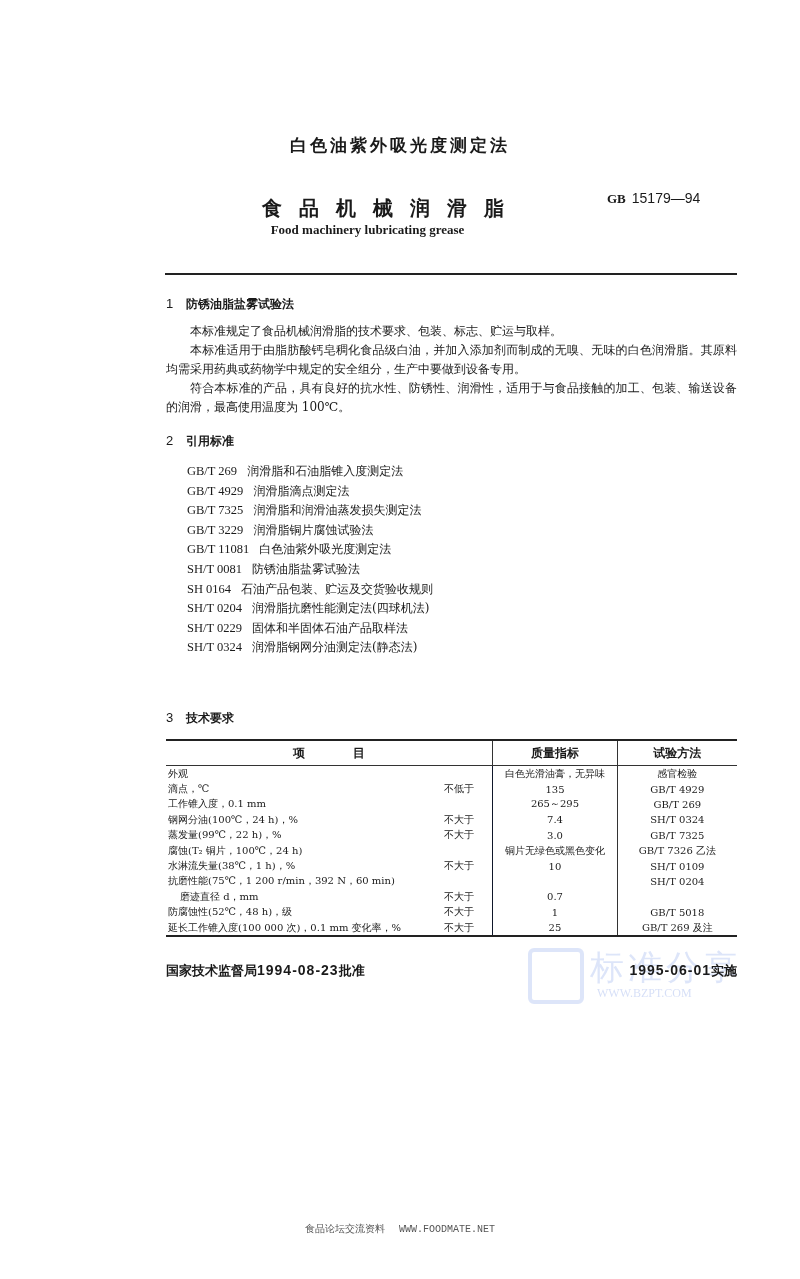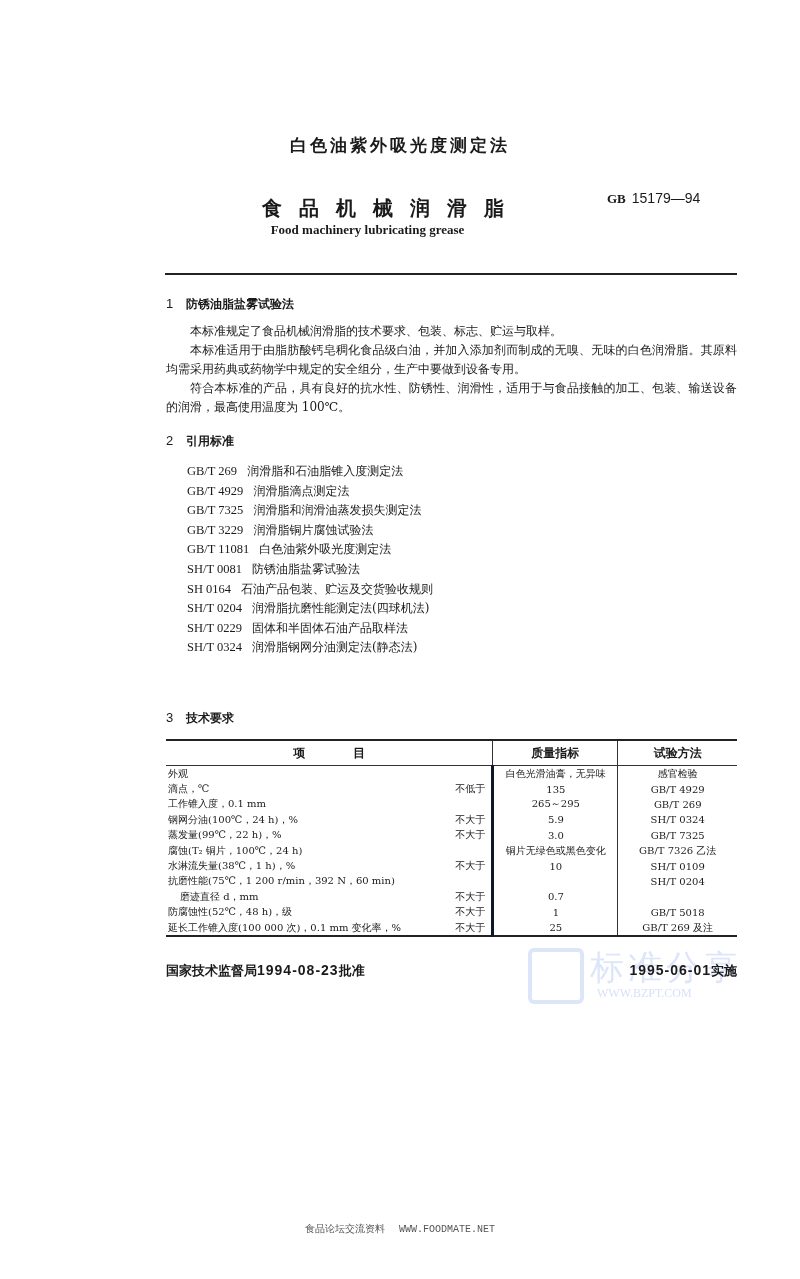--- a/index.html
+++ b/index.html
@@ -18,21 +18,21 @@
   .sec-h .num { display:inline-block; width:20px; font-family:"Liberation Sans", sans-serif; font-weight:normal; font-size:13px; }
   .para { left:166px; width:571px; font-size:12px; line-height:19px; text-indent:24px; text-align:justify; }
   .refs { left:187px; top:462px; font-size:12px; }
   .ref { height:19.6px; line-height:19.6px; white-space:nowrap; }
   .ref .code { font-family:"Liberation Serif", serif; font-size:12.5px; margin-right:10px; }
   table.req { position:absolute; left:166px; top:739px; width:571px; border-collapse:collapse; font-size:10px; }
   table.req th { font-weight:bold; font-family:"DejaVu Sans", sans-serif; font-size:12px; height:22px; border-top:2px solid #222; border-bottom:1px solid #333; }
   table.req td { height:15.4px; padding:0 2px; white-space:nowrap;margin-left:38px; }
   table.req tr.last td { border-bottom:2px solid #222; }
   .c1 { width:254px; text-align:left; }
-  .c2 { width:60px; text-align:right; border-right:3px solid #0f172a; padding-right:6px !important; }
+  .c2 { width:60px; text-align:center; border-right:1px solid #0f172a; padding-right:6px !important; }
   .c3 { width:124px; text-align:center; border-right:1px solid #333; }
   .c4 { width:124px; text-align:center; }
   .indent { padding-left:14px !important; }
   .footer-left { left:166px; top:962px; font-family:"DejaVu Sans", sans-serif; font-weight:bold; font-size:13px; }
   .footer-left .date { font-family:"Liberation Sans", sans-serif; letter-spacing:1px; font-size:14px; }
   .footer-right { right:63px; top:962px; font-family:"DejaVu Sans", sans-serif; font-weight:bold; font-size:13px; }
   .footer-right .date { font-family:"Liberation Sans", sans-serif; letter-spacing:1px; font-size:14px; }
   .wm-box { left:528px; top:948px; width:48px; height:48px; border:4px solid rgba(120,150,230,0.25); border-radius:6px; }
   .wm-text { left:590px; top:945px; font-size:34px; color:rgba(120,150,230,0.25); font-family:"DejaVu Sans", sans-serif; letter-spacing:4px; }
   .wm-url { left:597px; top:986px; font-size:12px; color:rgba(120,150,230,0.3); font-family:"Liberation Serif", serif; }
@@ -98,21 +98,21 @@
       </tr>
     <tr>
         <td class="c1">工作锥入度，0.1 mm</td>
         <td class="c2"></td>
         <td class="c3">265～295</td>
         <td class="c4">GB/T 269</td>
       </tr>
     <tr>
         <td class="c1">钢网分油(100℃，24 h)，%</td>
         <td class="c2">不大于</td>
-        <td class="c3">5.9</td>
+        <td class="c3">7.4</td>
         <td class="c4">SH/T 0324</td>
       </tr>
     <tr>
         <td class="c1">蒸发量(99℃，22 h)，%</td>
         <td class="c2">不大于</td>
         <td class="c3">3.0</td>
         <td class="c4">GB/T 7325</td>
       </tr>
     <tr>
         <td class="c1">腐蚀(T₂ 铜片，100℃，24 h)</td>

